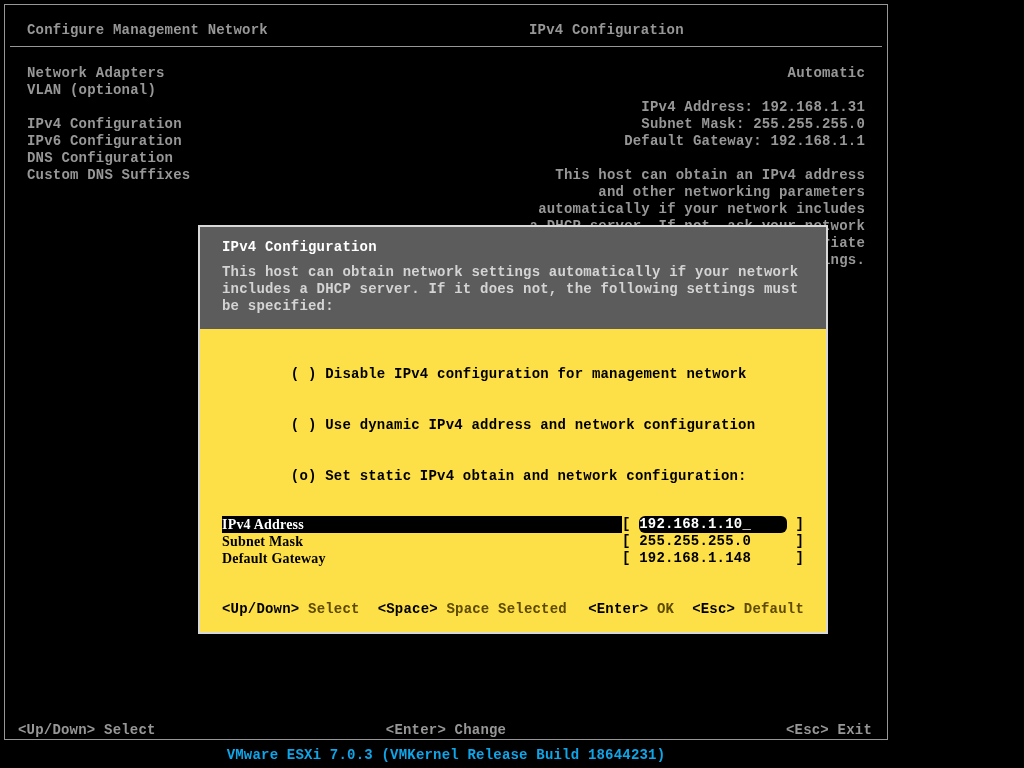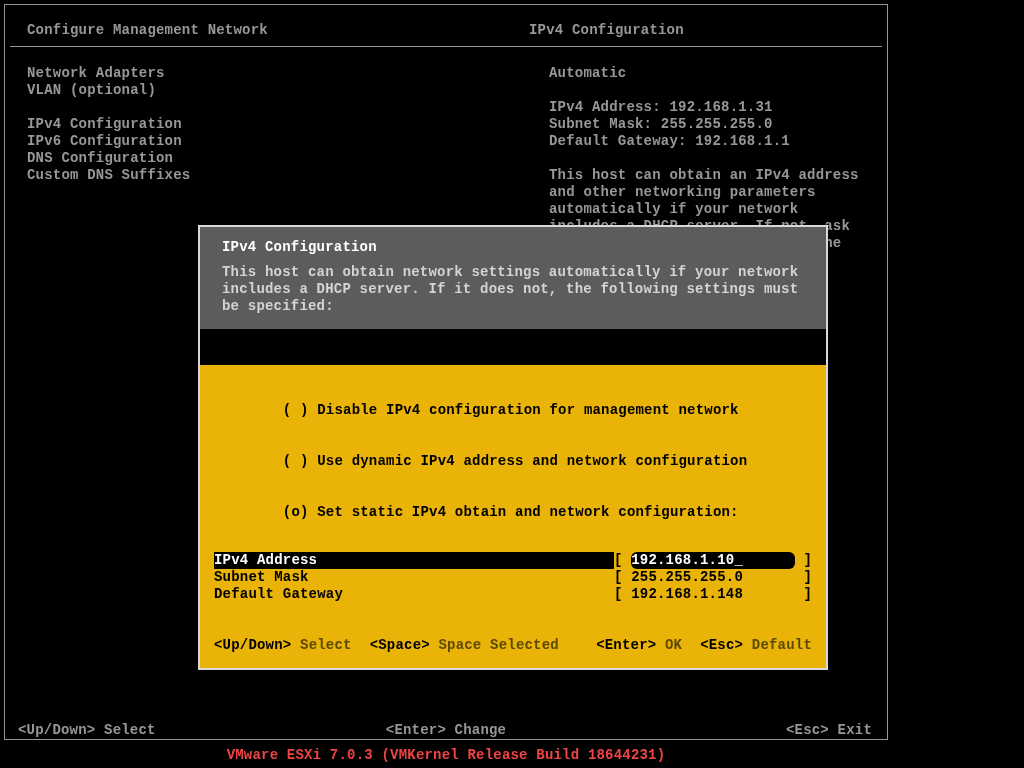--- a/index.html
+++ b/index.html
@@ -13,41 +13,41 @@
   
   .hdr-left { position:absolute; left:22px; top:17px; }
   .hdr-right { position:absolute; left:524px; top:17px; }
   .hr { position:absolute; left:5px; right:5px; top:41px; height:1px; background:#979797; }
 
   
   .menu { position:absolute; left:22px; top:60px; line-height:17px; }
   .menu div { white-space:pre; }
 
   
-  .info { position:absolute; left:544px; top:60px; right:22px; line-height:17px; }
+  .info { position:absolute; left:524px; top:60px; right:22px; line-height:17px;text-align:right; }
   .info .blk { margin-bottom:17px; }
   .info .row span:first-child { display:inline-block; }
 
   
   .statusbar { position:absolute; left:0; right:0; bottom:27px; height:22px;
                display:flex; align-items:center; padding:0 18px; color:#979797; }
   .statusbar .mid { position:absolute; left:50%; transform:translateX(-50%); }
   .statusbar .rgt { position:absolute; right:20px;margin-left:12px; }
-  .brand { position:absolute; left:0; right:0; bottom:5px; text-align:center; color:#ef4444; }
+  .brand { position:absolute; left:0; right:0; bottom:5px; text-align:center; color:#0ea5e9; }
 
   
   .dialog { position:absolute; left:198px; top:225px; width:630px;
             border:2px solid #d8d8d8; }
   .d-hdr { background:#5c5c5c; color:#d4d4d4; padding:12px 22px 14px; line-height:17px; }
   .d-hdr .title { color:#fff; margin-bottom:8px; }
-  .d-body { background:#eab308; color:#000; padding:20px 14px 14px; line-height:17px; position:relative;margin-top:36px; }
+  .d-body { background:#fde047; color:#000; padding:20px 22px 14px; line-height:17px; position:relative; }
   .opt { white-space:pre; }
   .fields { margin-top:14px; }
   .frow { display:flex; align-items:center; white-space:pre; }
-  .frow .lbl { flex:0 0 400px; }
+  .frow .lbl { flex:0 0 400px;font-family:Liberation Serif, serif; }
   .frow .br  { flex:0 0 14px; }
   .frow .val { flex:1 1 auto; }
   .frow.sel .lbl { background:#000; color:#fff; }
   .frow.sel .val { background:#000; color:#fff;border-radius:6px; }
   .d-foot { margin-top:34px; display:flex; }
   .d-foot .pair .k { color:#000; }
   .d-foot .pair .a { color:#5e4a00; }
   .d-foot .left { flex:0 0 auto; }
   .d-foot .mid  { flex:0 0 auto; margin-left:18px; }
   .d-foot .fill { flex:1 1 auto; }

